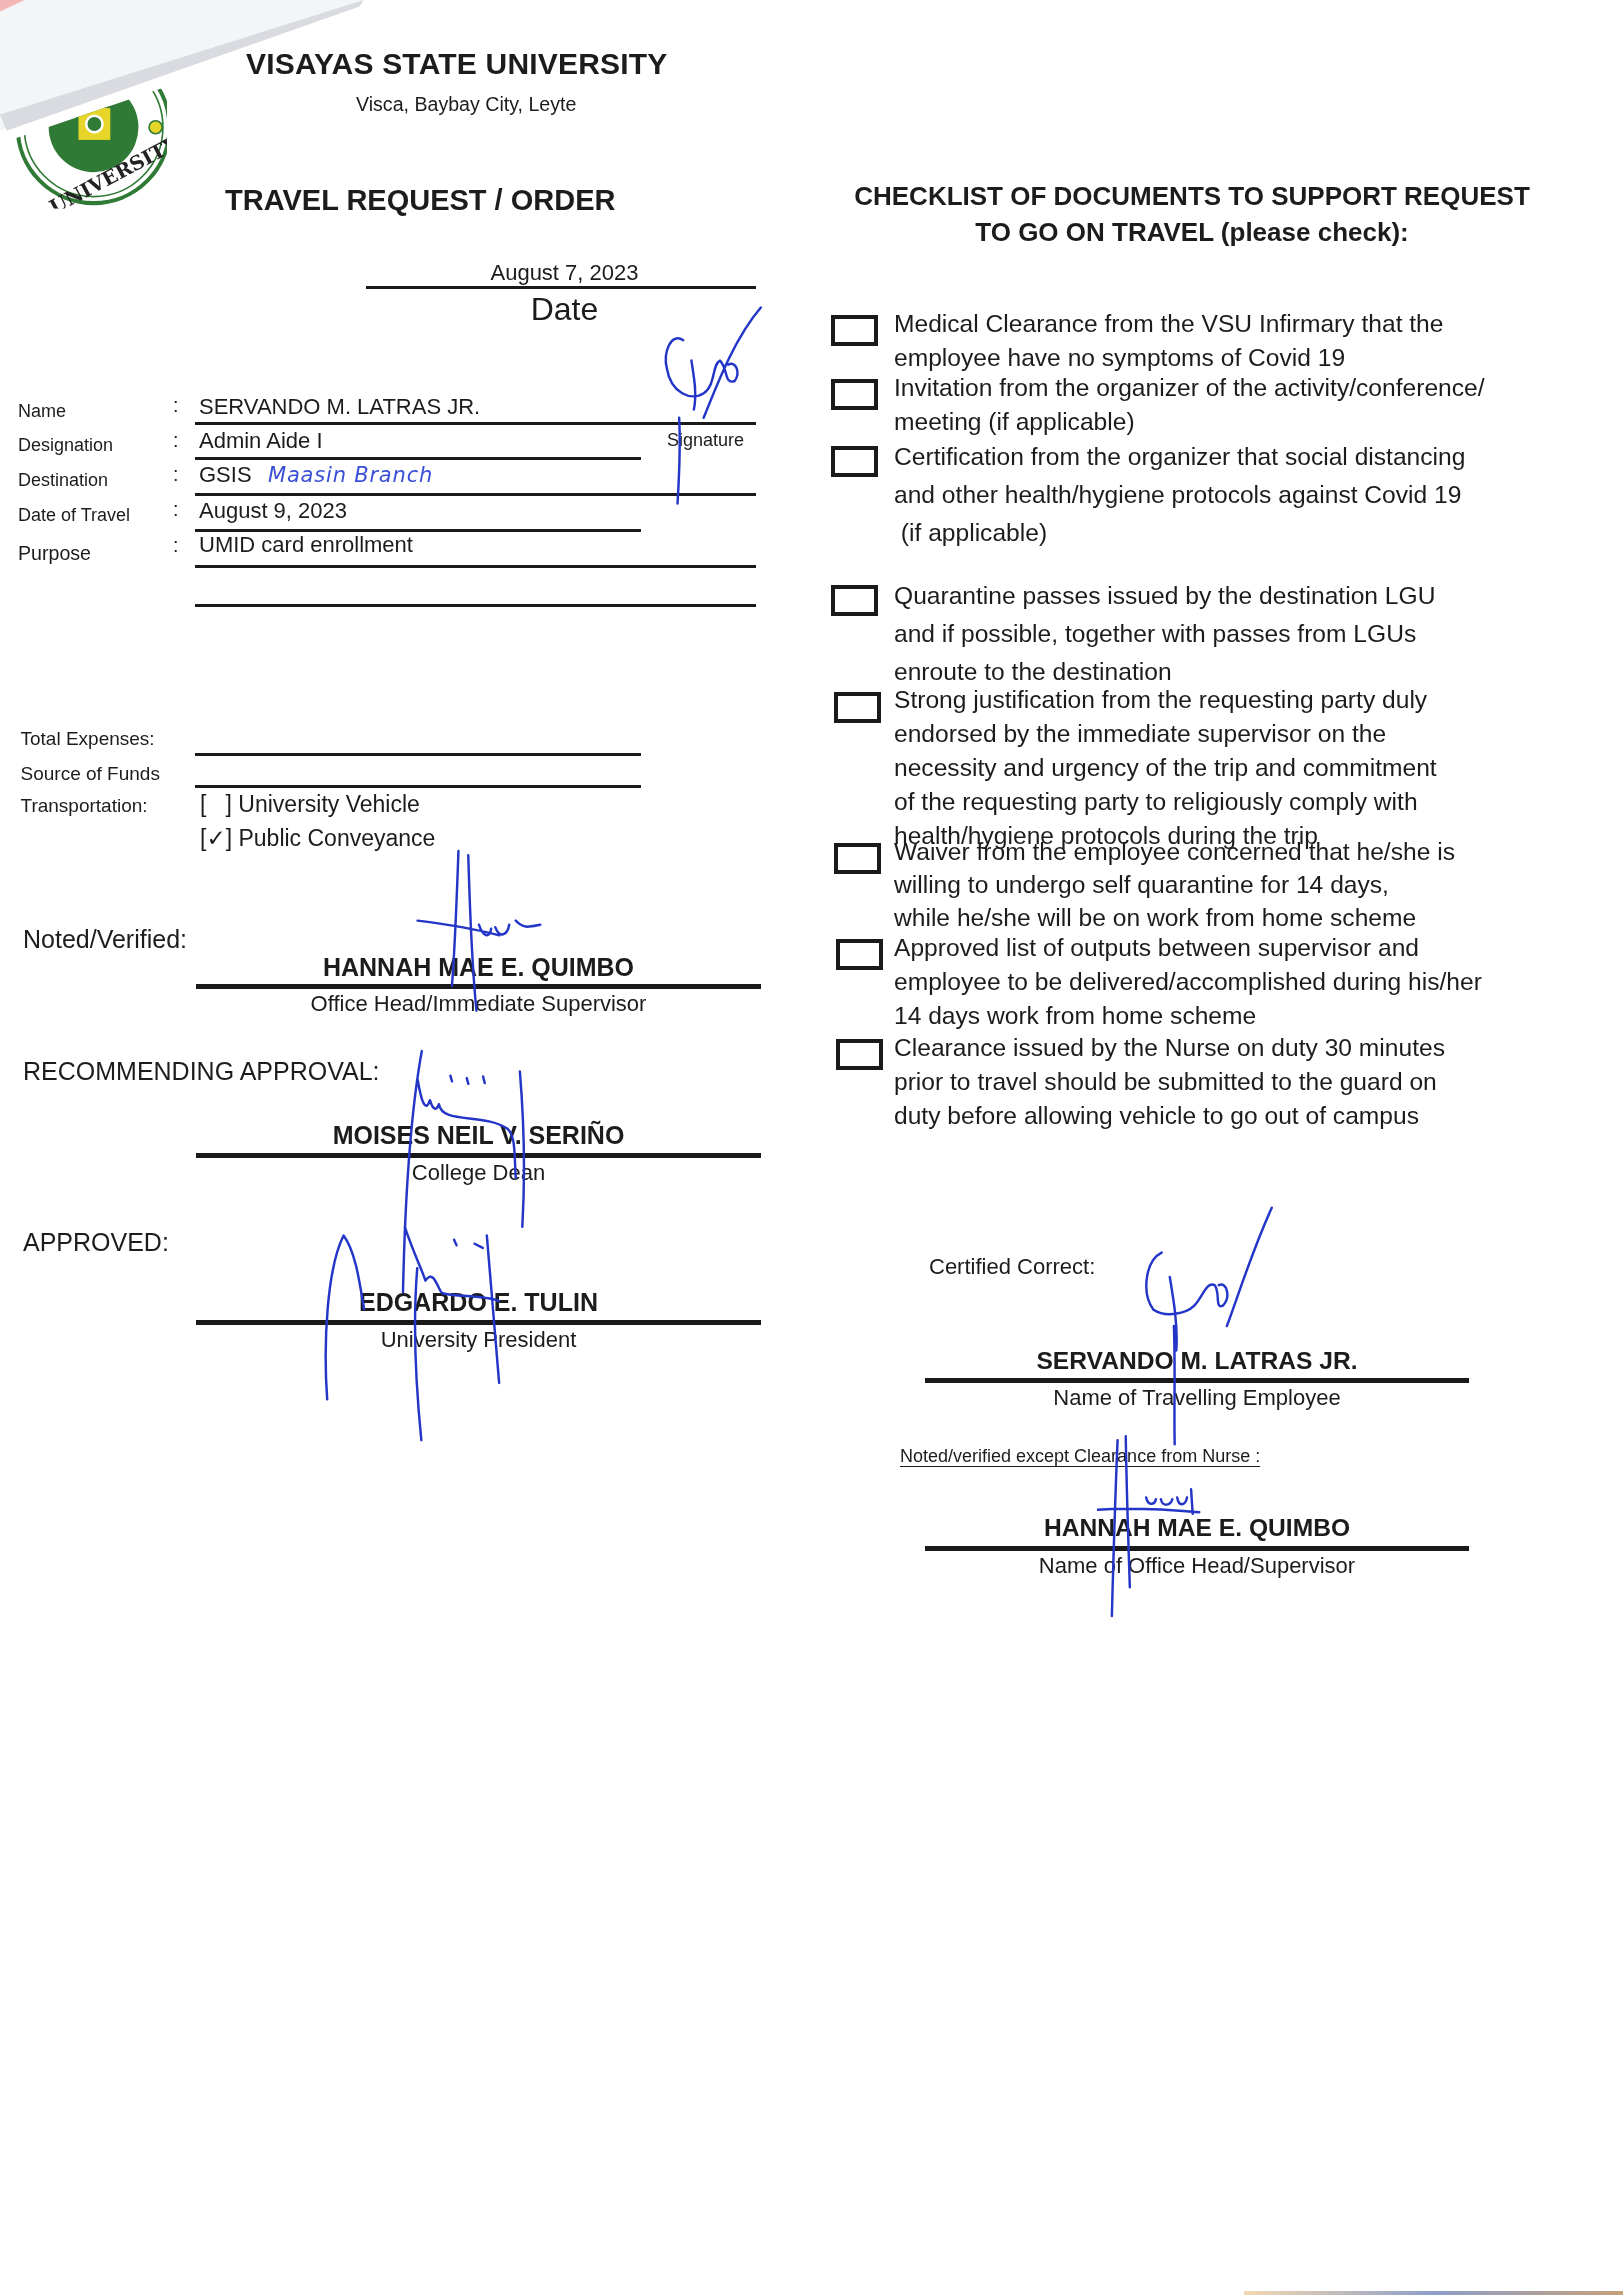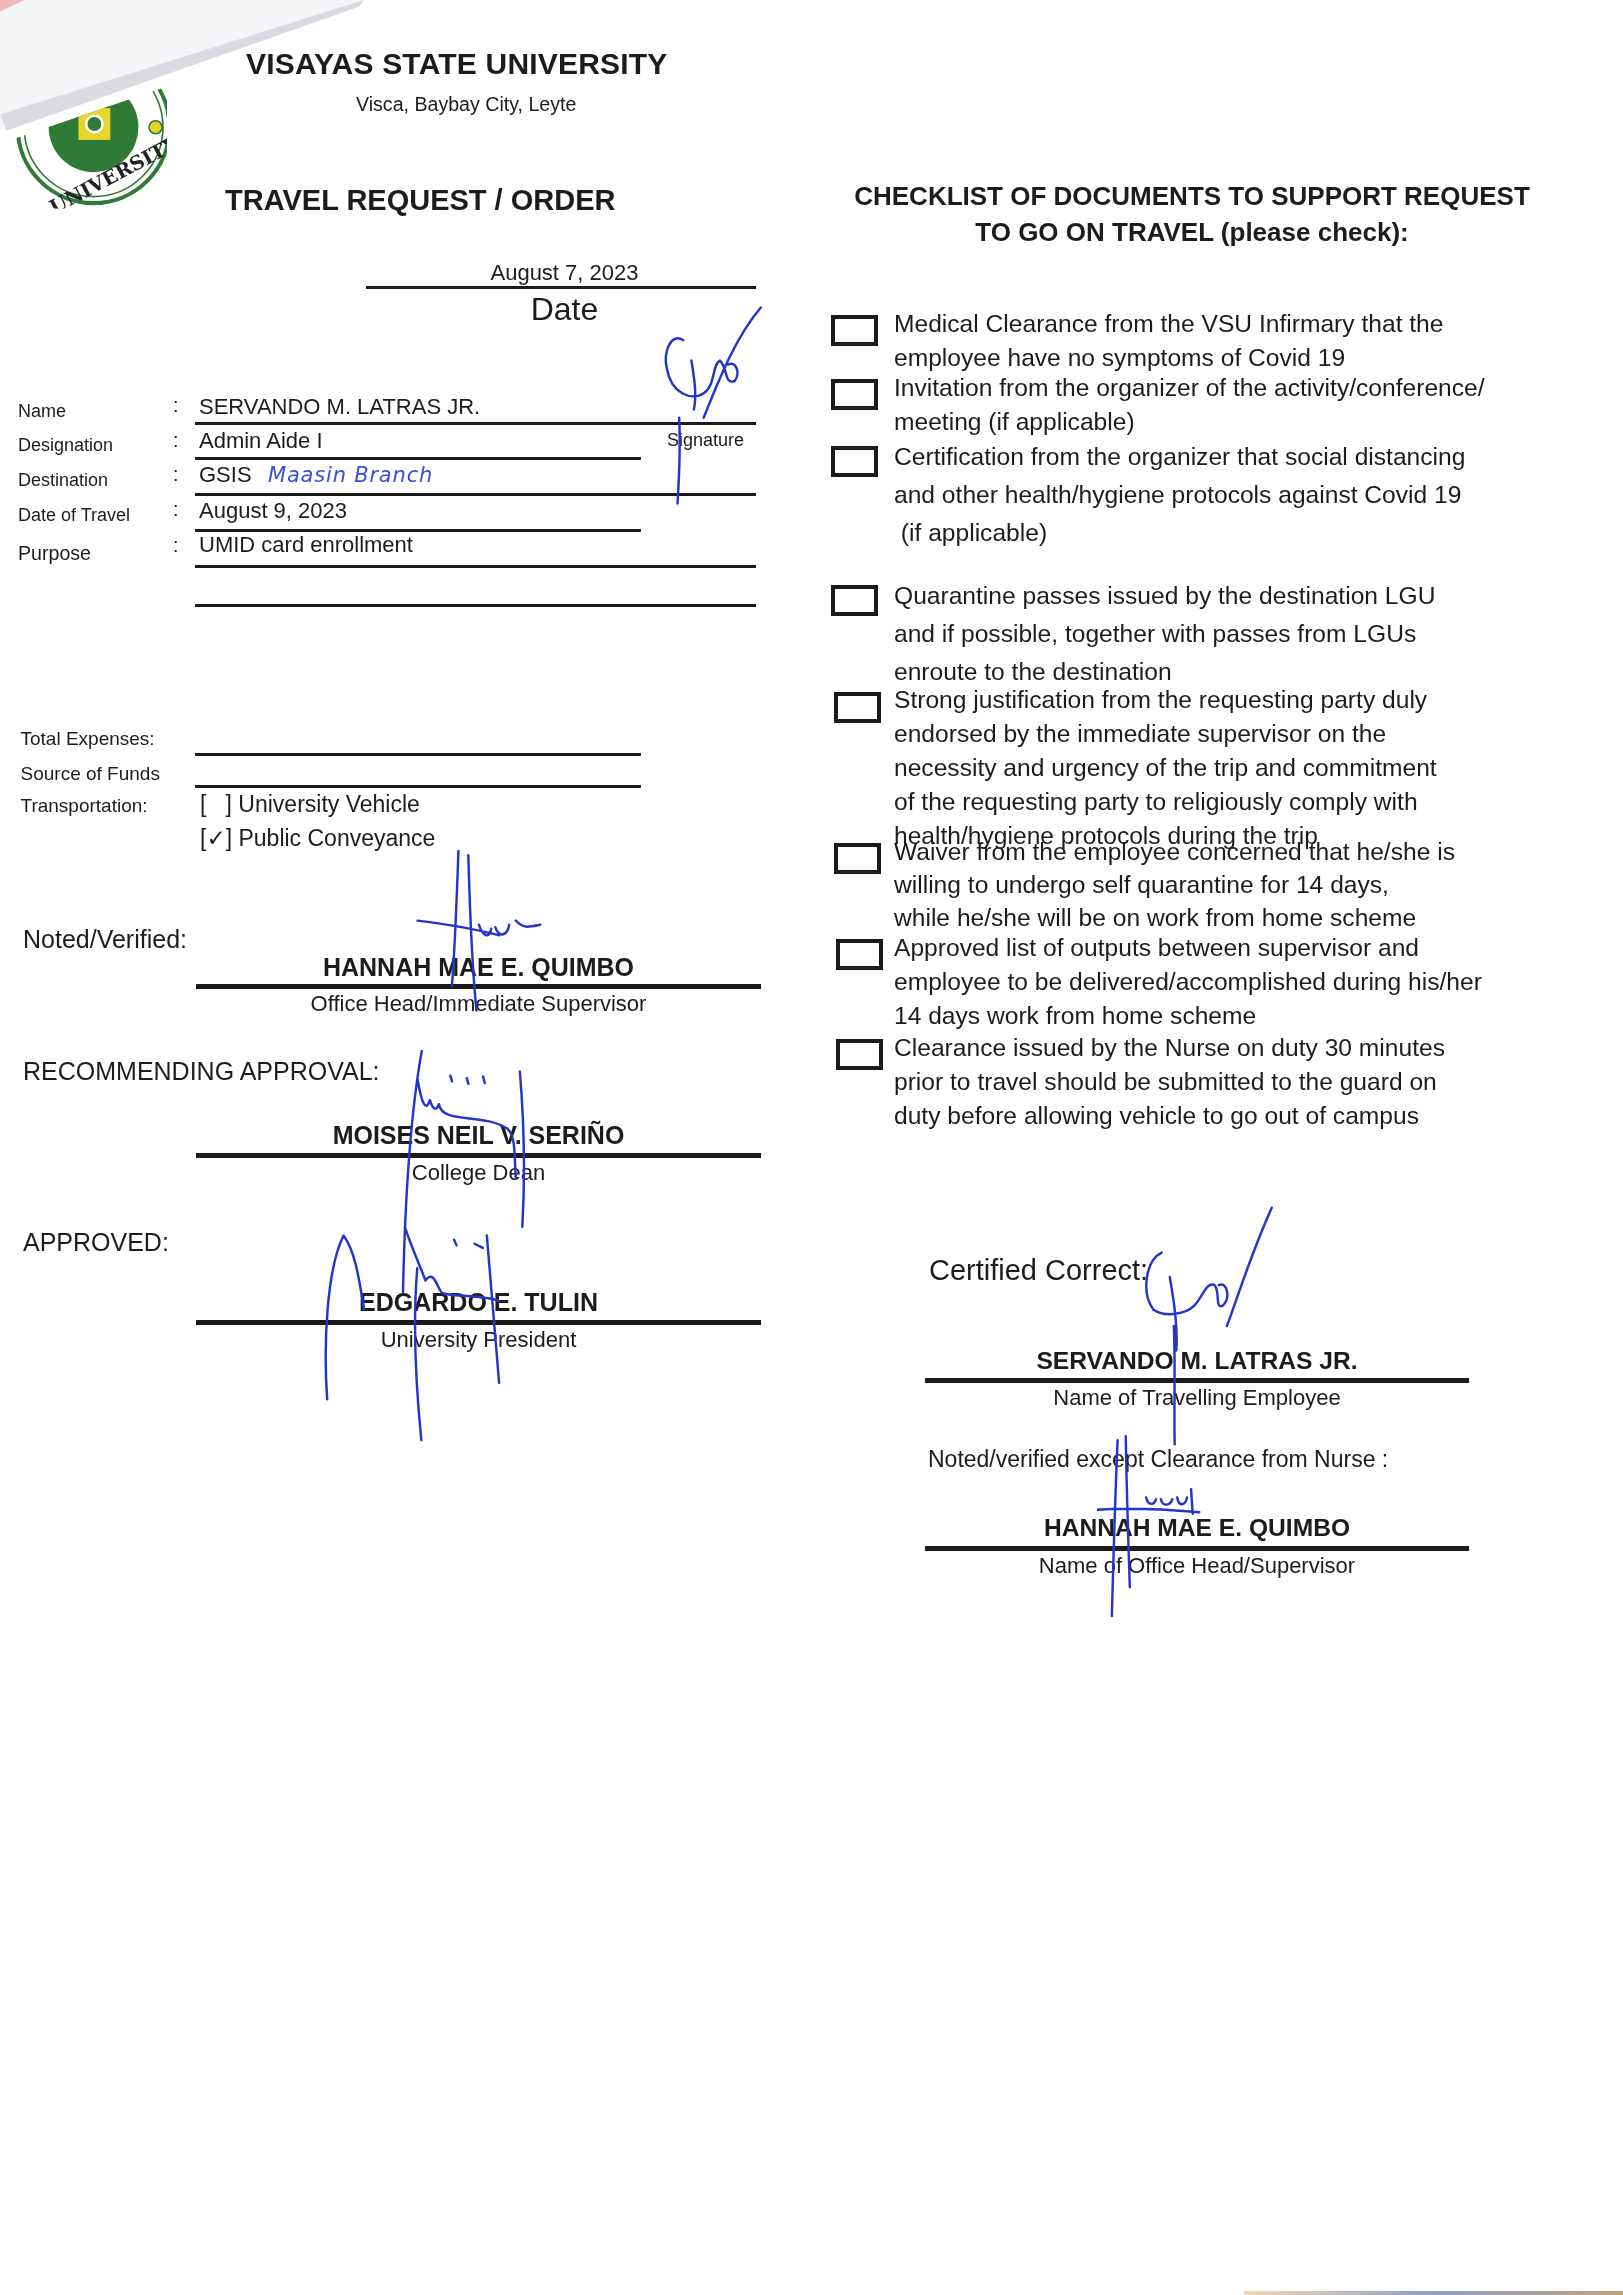--- a/index.html
+++ b/index.html
@@ -34,22 +34,22 @@
   .section-label { position: absolute; left: 23px; font-size: 25px; }
   .sig-name { position: absolute; font-size: 25px; font-weight: bold; text-align: center; }
   .sig-role { position: absolute; font-size: 22px; text-align: center; }
 
   
   #checklist-title { left: 799px; top: 178px; width: 786px; font-size: 26px; font-weight: bold; line-height: 36px; text-align: center; }
   .cb { position: absolute; width: 47px; height: 31px; border: 4.9px solid #1a1a1a; box-sizing: border-box; background: #fff; }
   .cl-text { position: absolute; left: 894px; font-size: 24.6px; line-height: 34px; width: 712px; }
 
   
-  #certified-label { left: 929px; top: 1254px; font-size: 29px; }
-  #noted-except { left: 928px; top: 1446px; font-size: 23px; text-underline-offset: 4.1px; }
+  #certified-label { left: 929px; top: 1254px; font-size: 22px; }
+  #noted-except { left: 900px; top: 1446px; font-size: 18px; text-decoration: underline; text-underline-offset: 4.1px; }
 </style>
 </head>
 <body>
 
 <svg class="abs" style="left:0;top:0" width="376" height="139" viewBox="0 0 460 170">
   <polygon points="0,0 445,0 0,160" fill="#f4f5f7"></polygon>
   <polygon points="0,140 445,0 440,8 8,160" fill="#d9dbe0"></polygon>
   <polygon points="0,0 30,0 0,14" fill="#f2b6b6"></polygon>
 </svg>
 

